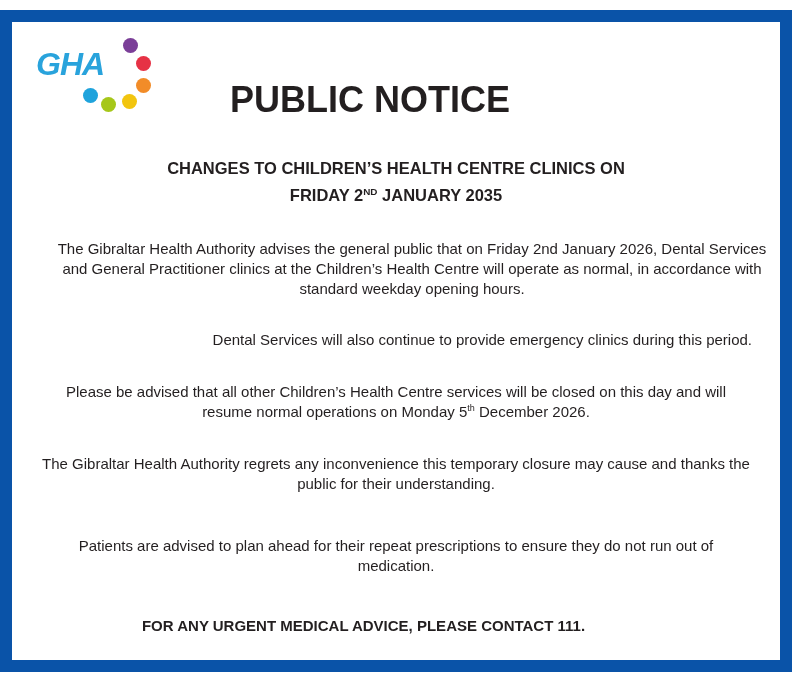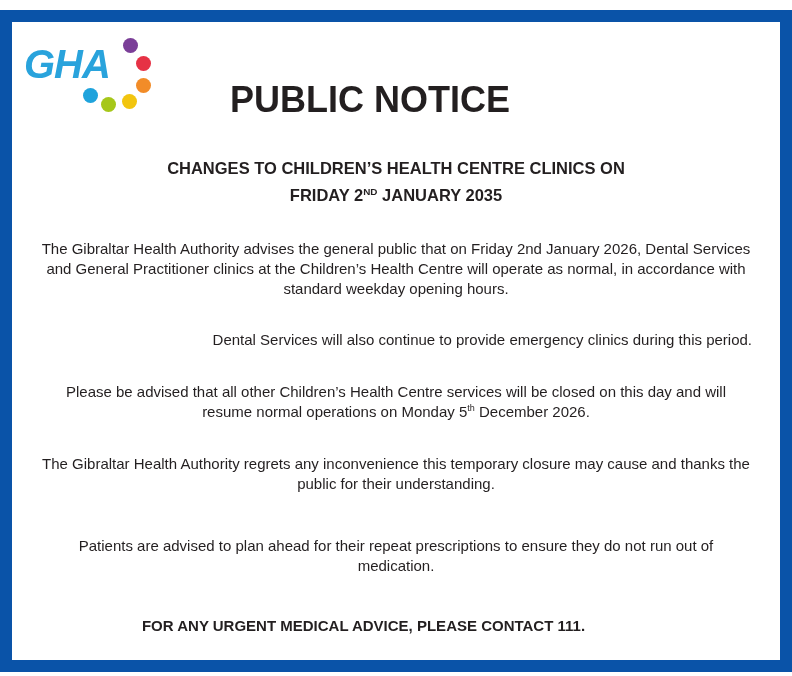--- a/index.html
+++ b/index.html
@@ -6,21 +6,21 @@
     body {
       width: 792px; height: 676px; background: #ffffff; position: relative; overflow: hidden;
       font-family: "Liberation Sans", sans-serif; color: #231f20;
     }
     .frame {
       position: absolute; left: 0; top: 10px; width: 792px; height: 662px;
       box-sizing: border-box; border: 12px solid #0a53a8; background: #fff;
     }
     .logo { position: absolute; left: 0; top: 0; width: 160px; height: 120px; }
     .logo-text {
-      position: absolute; left: 24px; top: 44px; font-size: 40px; font-weight: bold; font-style: italic;
+      position: absolute; left: 36px; top: 44px; font-size: 32px; font-weight: bold; font-style: italic;
       color: #29a3dc; letter-spacing: -1px; line-height: 40px;
     }
     .dot { position: absolute; width: 15px; height: 15px; border-radius: 50%; }
     .title {
       position: absolute; left: 160px; width: 420px; top: 80px; text-align: center;
       font-size: 36px; font-weight: bold; line-height: 40px; color: #231f20; letter-spacing: 0px;
     }
     .subhead {
       position: absolute; left: 0; width: 792px; text-align: center; top: 155px;
       font-size: 16.5px; font-weight: bold; line-height: 27px;
@@ -50,19 +50,19 @@
   <div class="dot" style="left:83px;top:88px;background:#1fa3dc;"></div>
 </div>
 
 <div class="title">PUBLIC NOTICE</div>
 
 <div class="subhead">
   <div>CHANGES TO CHILDREN’S HEALTH CENTRE CLINICS ON</div>
   <div><span>FRIDAY 2</span><sup>ND</sup><span> JANUARY 2035</span></div>
 </div>
 
-<div class="p" style="top:239px;">The Gibraltar Health Authority advises the general public that on Friday 2nd January 2026, Dental Services and General Practitioner clinics at the Children’s Health Centre will operate as normal, in accordance with standard weekday opening hours.</div>
+<div class="p" style="top:239px;margin-left:16px;">The Gibraltar Health Authority advises the general public that on Friday 2nd January 2026, Dental Services and General Practitioner clinics at the Children’s Health Centre will operate as normal, in accordance with standard weekday opening hours.</div>
 <div class="p" style="top:330px;text-align:right;">Dental Services will also continue to provide emergency clinics during this period.</div>
 <div class="p" style="top:382px;"><span>Please be advised that all other Children’s Health Centre services will be closed on this day and will resume normal operations on Monday 5</span><sup>th</sup><span> December 2026.</span></div>
 <div class="p" style="top:454px;">The Gibraltar Health Authority regrets any inconvenience this temporary closure may cause and thanks the public for their understanding.</div>
 <div class="p" style="top:536px;">Patients are advised to plan ahead for their repeat prescriptions to ensure they do not run out of medication.</div>
 
 <div class="footer">FOR ANY URGENT MEDICAL ADVICE, PLEASE CONTACT 111.</div>
 
 </body></html>

